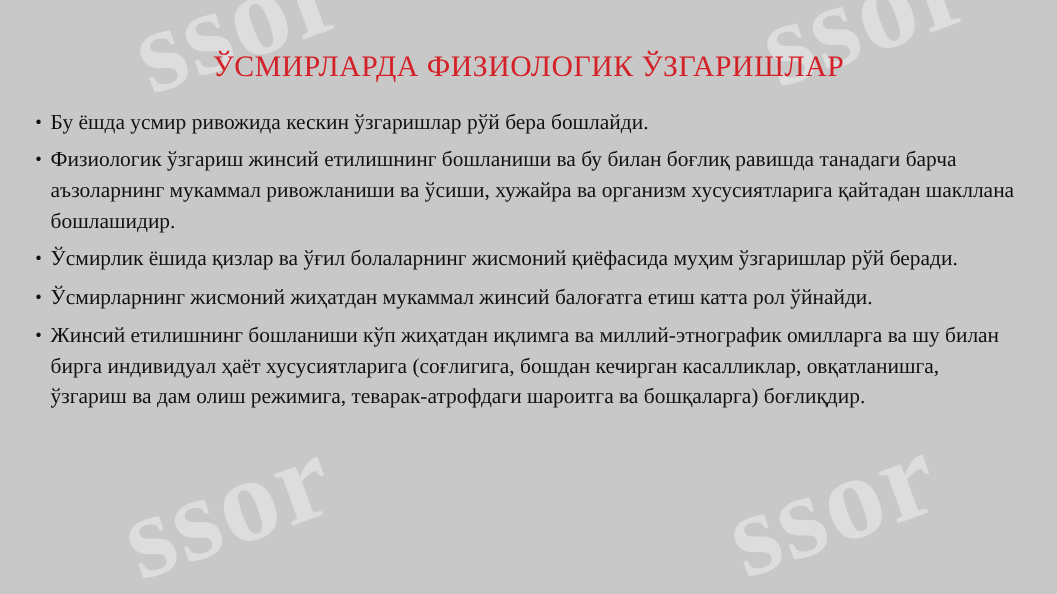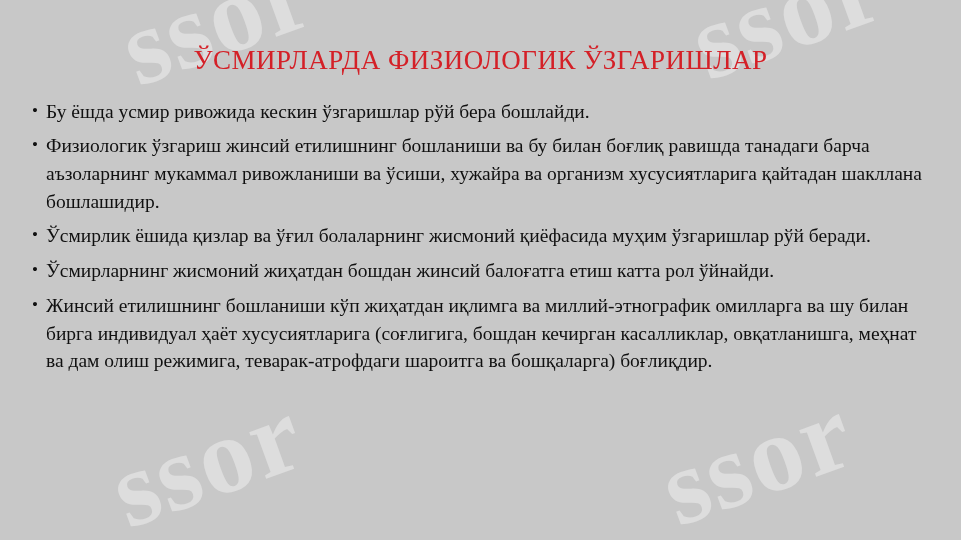--- a/index.html
+++ b/index.html
@@ -109,21 +109,21 @@
     <li class="bullet">
       <span class="bullet-marker">•</span>
       <span class="bullet-text">Физиологик ўзгариш жинсий етилишнинг бошланиши ва бу билан боғлиқ равишда танадаги барча аъзоларнинг мукаммал ривожланиши ва ўсиши, хужайра ва организм хусусиятларига қайтадан шакллана бошлашидир.</span>
     </li>
     <li class="bullet">
       <span class="bullet-marker">•</span>
       <span class="bullet-text">Ўсмирлик ёшида қизлар ва ўғил болаларнинг жисмоний қиёфасида муҳим ўзгаришлар рўй беради.</span>
     </li>
     <li class="bullet">
       <span class="bullet-marker">•</span>
-      <span class="bullet-text">Ўсмирларнинг жисмоний жиҳатдан бошдан жинсий балоғатга етиш катта рол ўйнайди.</span>
+      <span class="bullet-text">Ўсмирларнинг жисмоний жиҳатдан мукаммал жинсий балоғатга етиш катта рол ўйнайди.</span>
     </li>
     <li class="bullet">
       <span class="bullet-marker">•</span>
-      <span class="bullet-text">Жинсий етилишнинг бошланиши кўп жиҳатдан иқлимга ва миллий-этнографик омилларга ва шу билан бирга индивидуал ҳаёт хусусиятларига (соғлигига, бошдан кечирган касалликлар, овқатланишга, меҳнат ва дам олиш режимига, теварак-атрофдаги шароитга ва бошқаларга) боғлиқдир.</span>
+      <span class="bullet-text">Жинсий етилишнинг бошланиши кўп жиҳатдан иқлимга ва миллий-этнографик омилларга ва шу билан бирга индивидуал ҳаёт хусусиятларига (соғлигига, бошдан кечирган касалликлар, овқатланишга, ўзгариш ва дам олиш режимига, теварак-атрофдаги шароитга ва бошқаларга) боғлиқдир.</span>
     </li>
   </ul>
 
 </div>
 
 </body></html>

